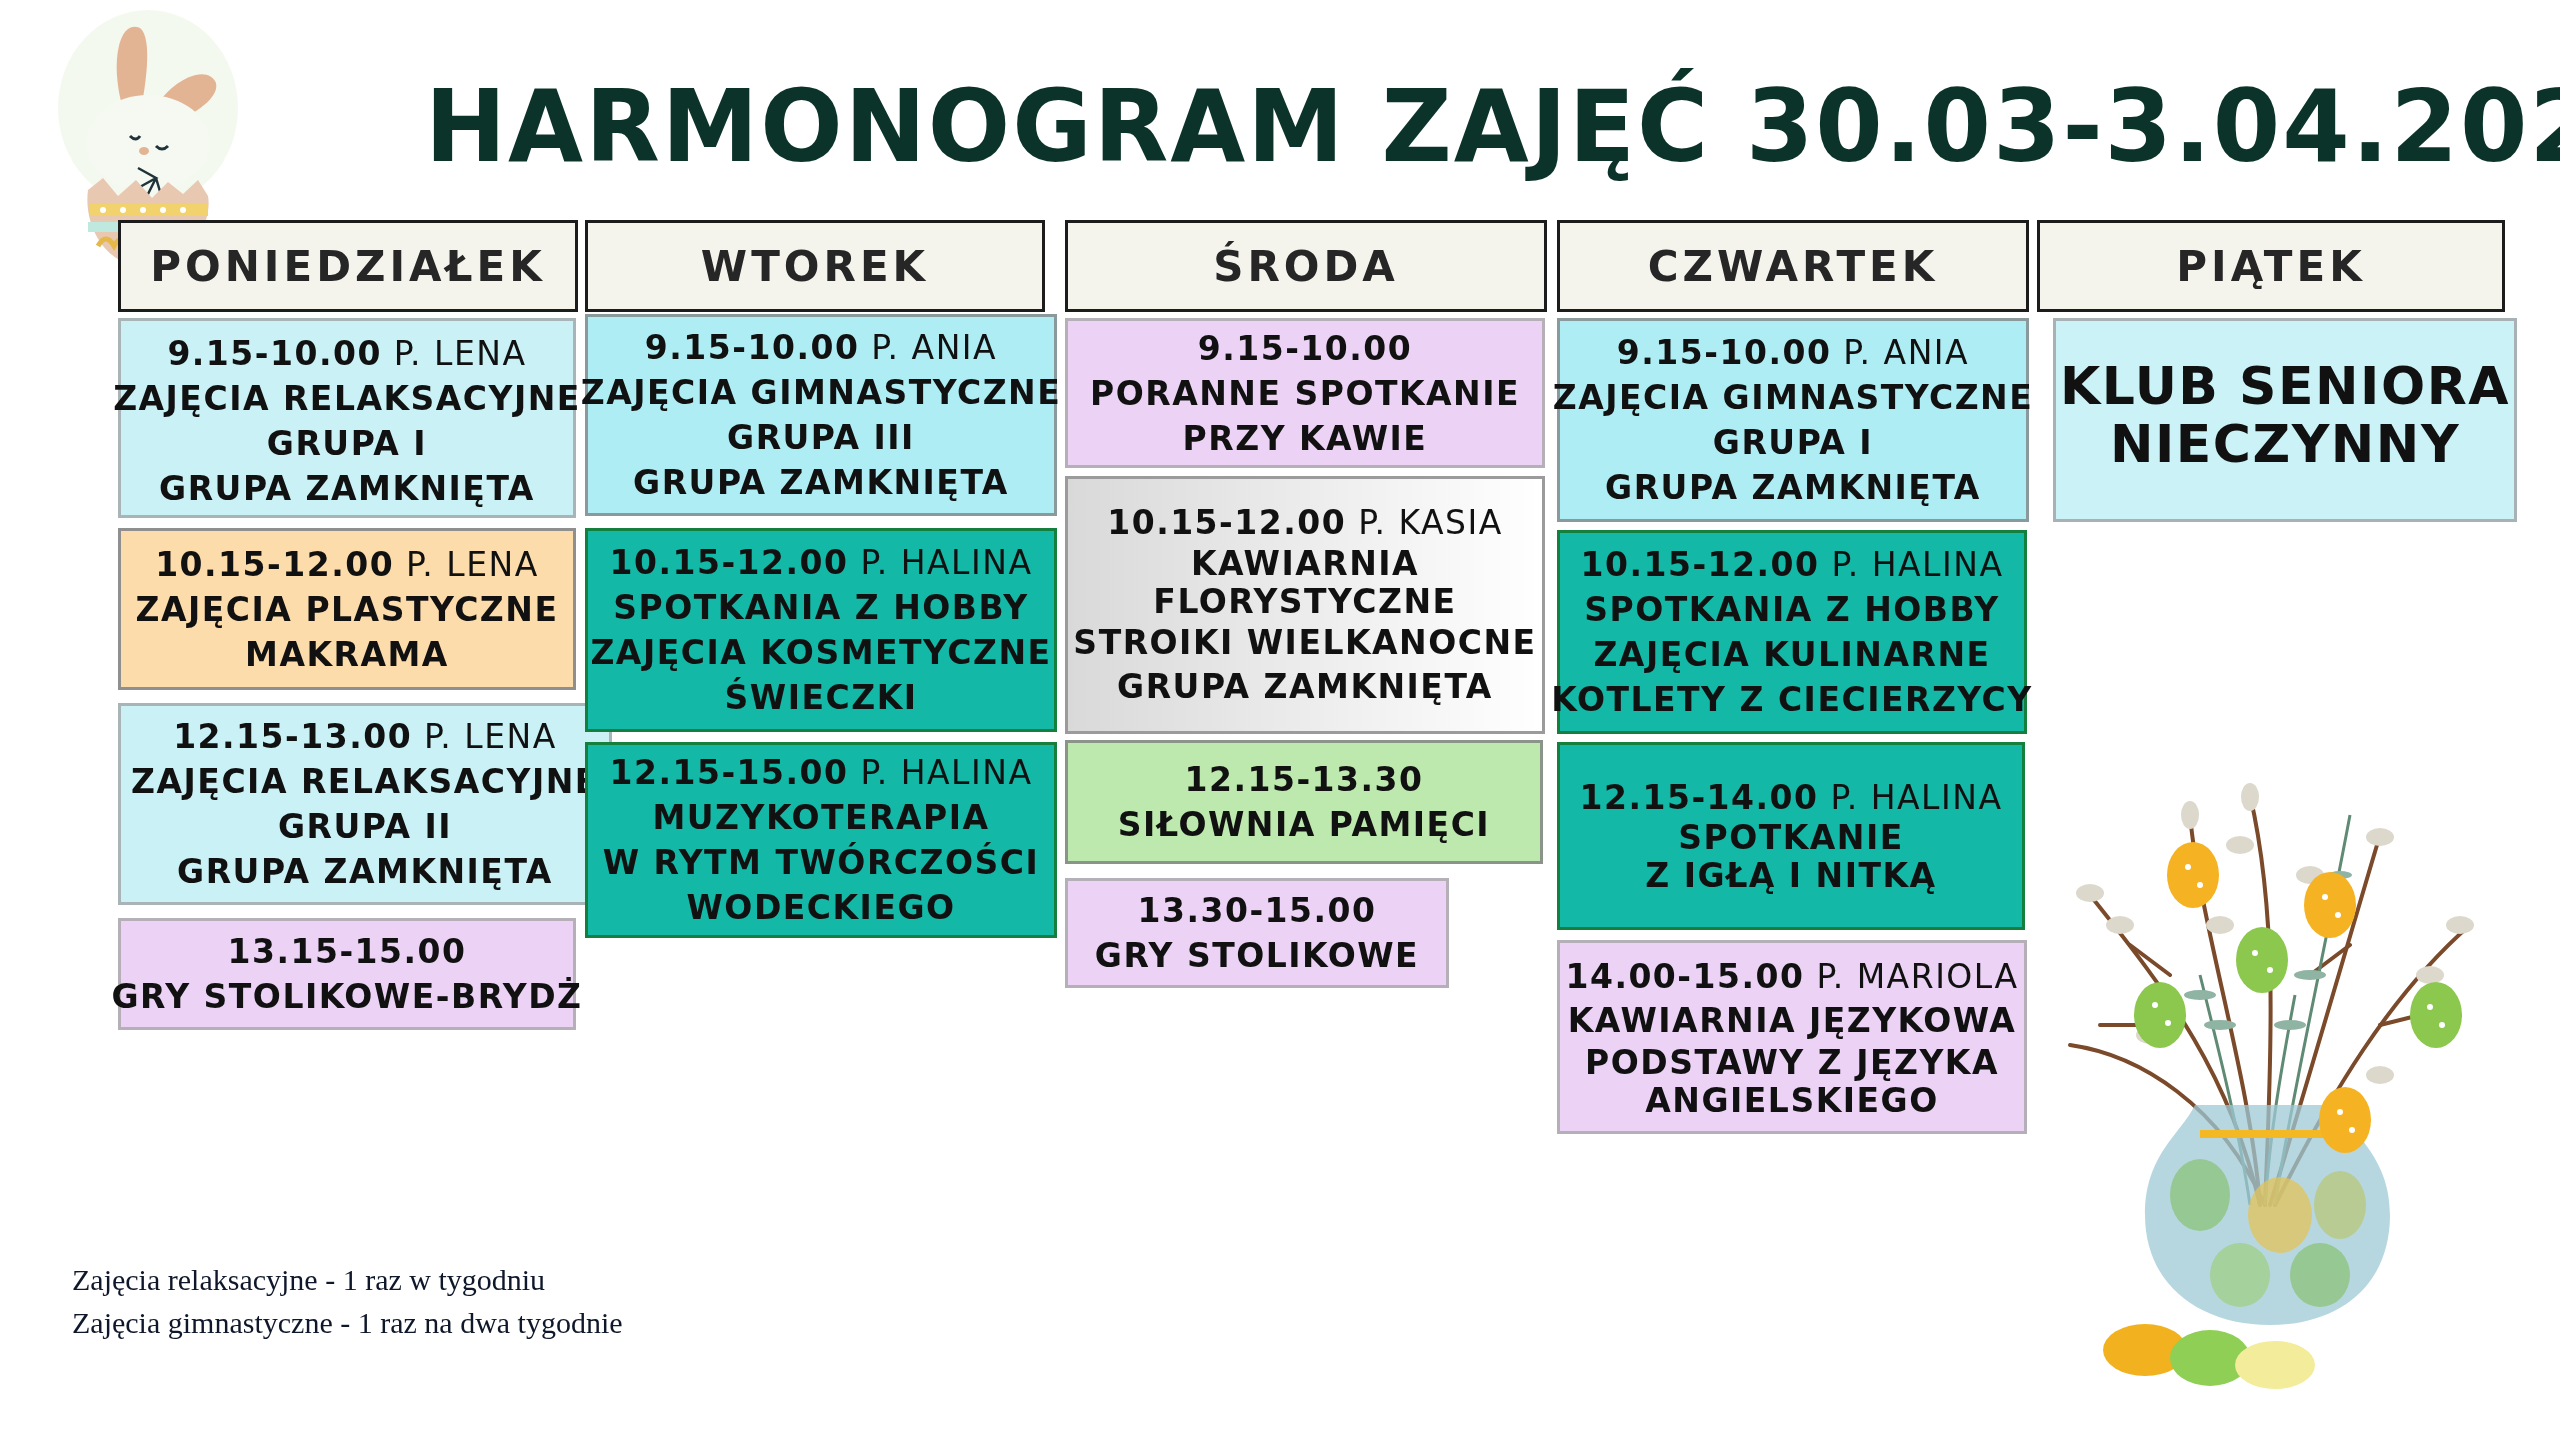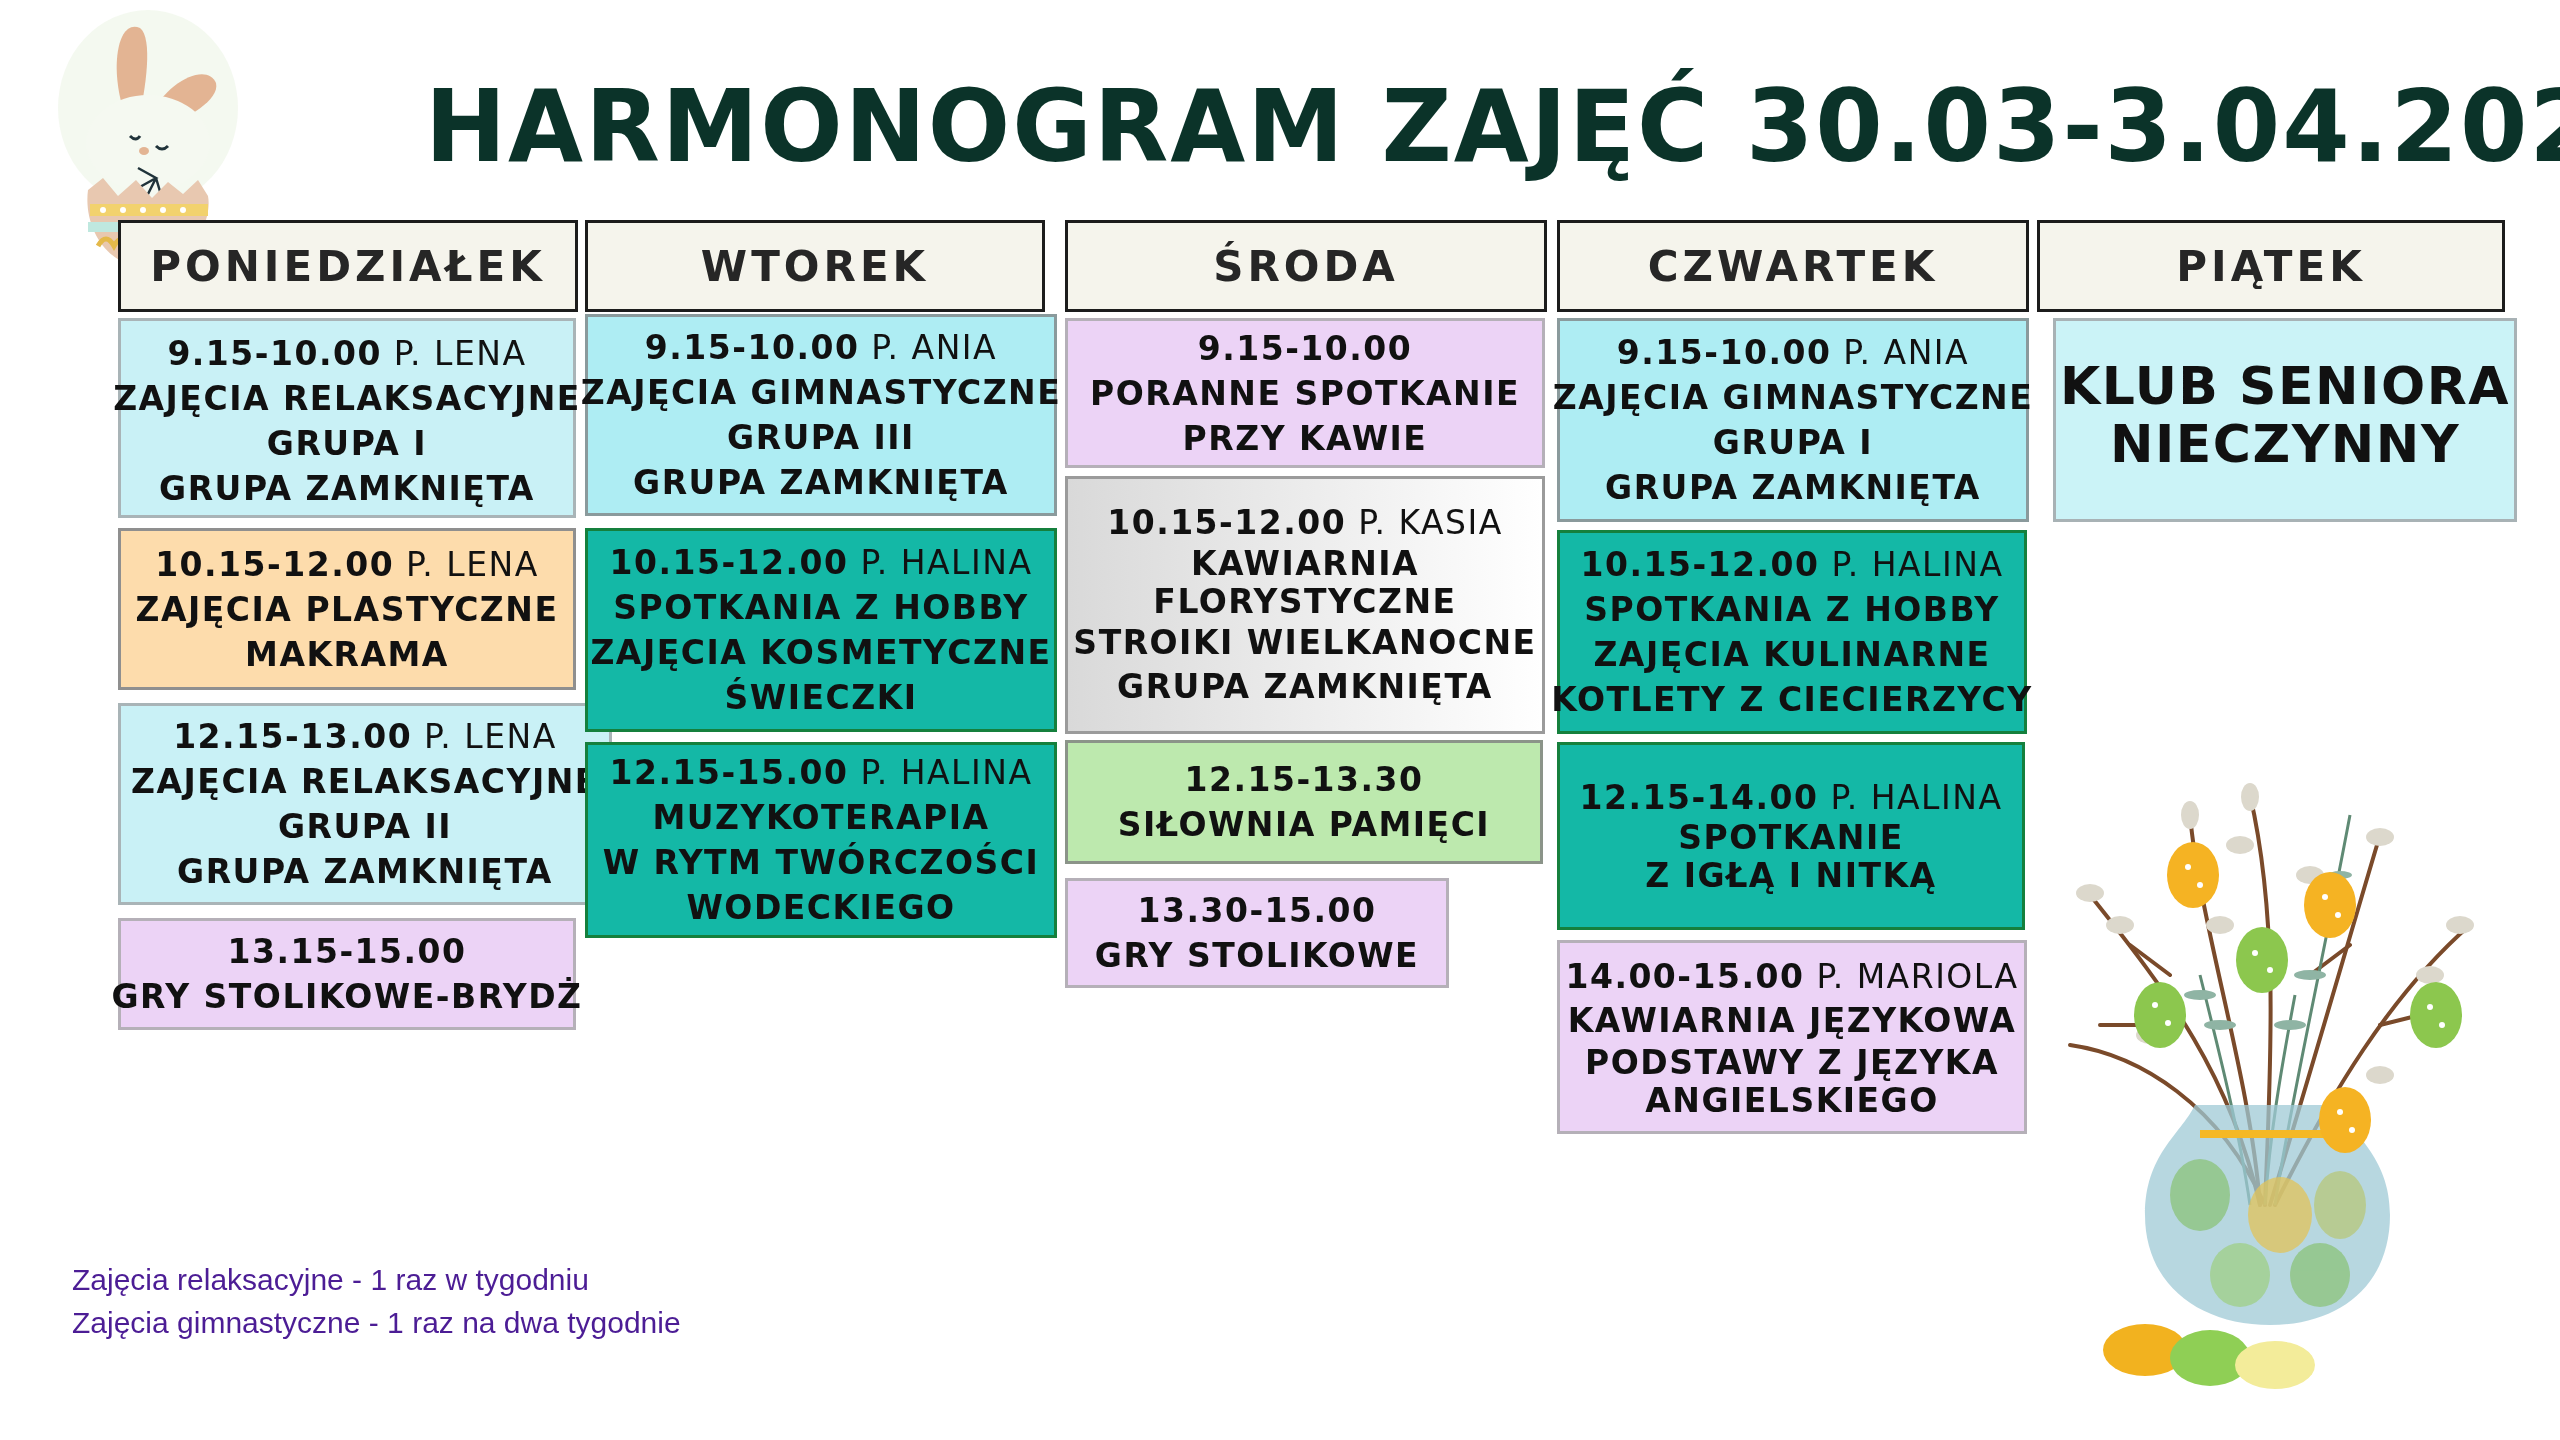--- a/index.html
+++ b/index.html
@@ -37,21 +37,21 @@
   .c-cyan   { background:#c9f1f6; border:3px solid #a9b4b7; }
   .c-cyan2  { background:#aeedf3; border:3px solid #8a9a9c; }
   .c-orange { background:#fddcac; border:3px solid #8f8f8f; }
   .c-lilac  { background:#ecd3f6; border:3px solid #b5b0b8; }
   .c-white  { background:#14b8a6; border:3px solid #15803d;text-align:center; }
   .c-grad   { background:linear-gradient(90deg,#d9d9d9,#ffffff); border:3px solid #9b9b9b; }
   .c-green  { background:#bde9ae; border:3px solid #8b9489; }
   .c-fri    { background:#cbf3f7; border:3px solid #a8b2b5; font-size:52px; line-height:58px; justify-content:flex-start; padding-top:36px; }
   .notes {
     position:absolute; left:72px; top:1258px;
-    font-family:Liberation Sans, sans-serif; font-size:30px; line-height:43px; color:#4c1d95;
+    font-family:Liberation Serif, serif; font-size:30px; line-height:43px; color:#0f172a;
   }
   .notes div { white-space:nowrap; }
   .deco { position:absolute; }
 </style>
 </head>
 <body>
 
 <div class="deco" style="left:48px; top:8px; width:200px; height:262px;">
   <svg width="200" height="262" viewBox="0 0 200 262">
     <ellipse cx="100" cy="100" rx="90" ry="98" fill="#f3f8ee" opacity="0.9"></ellipse>

